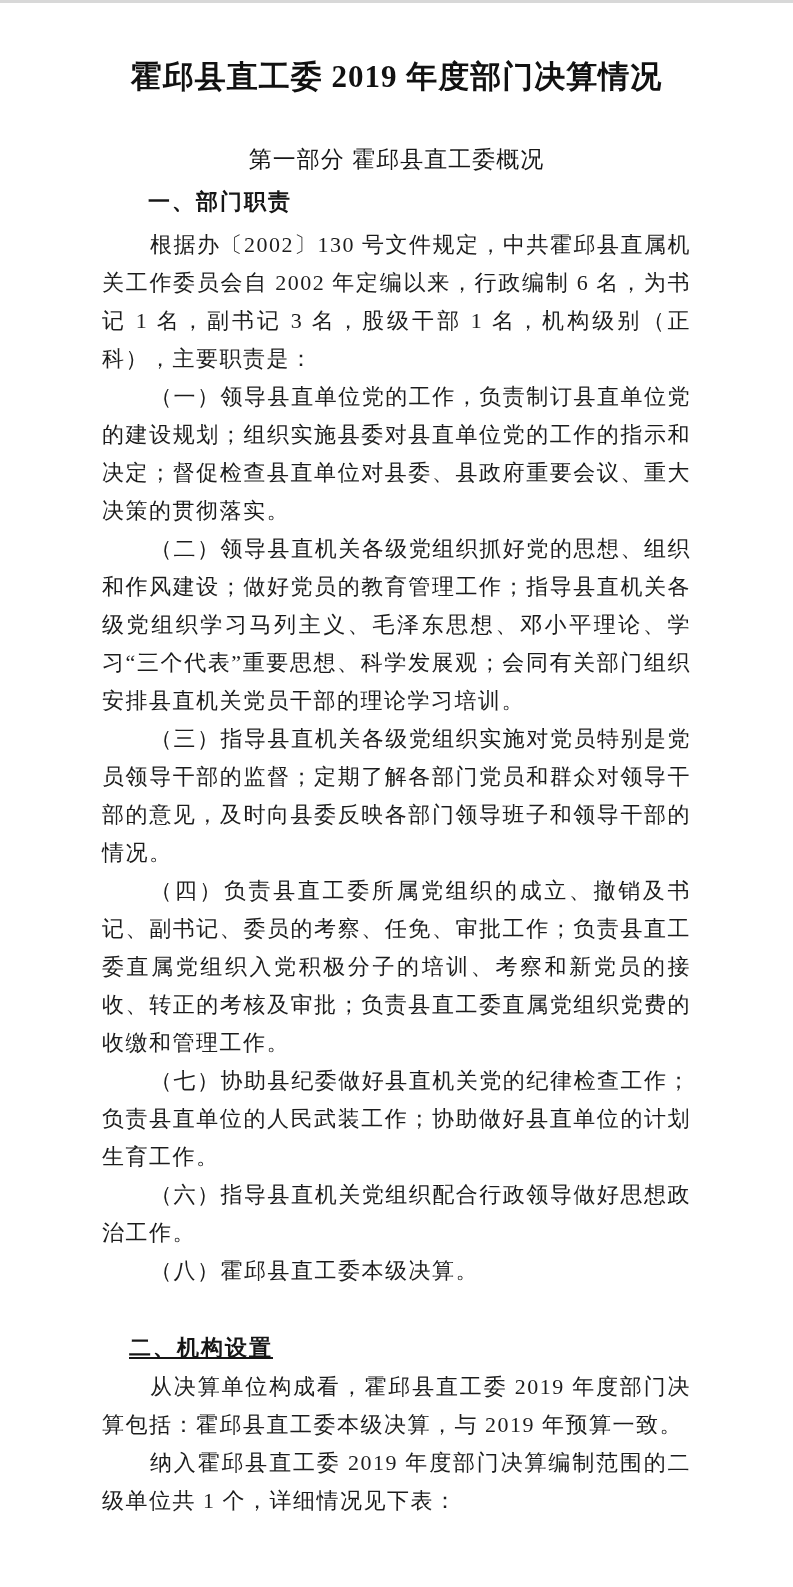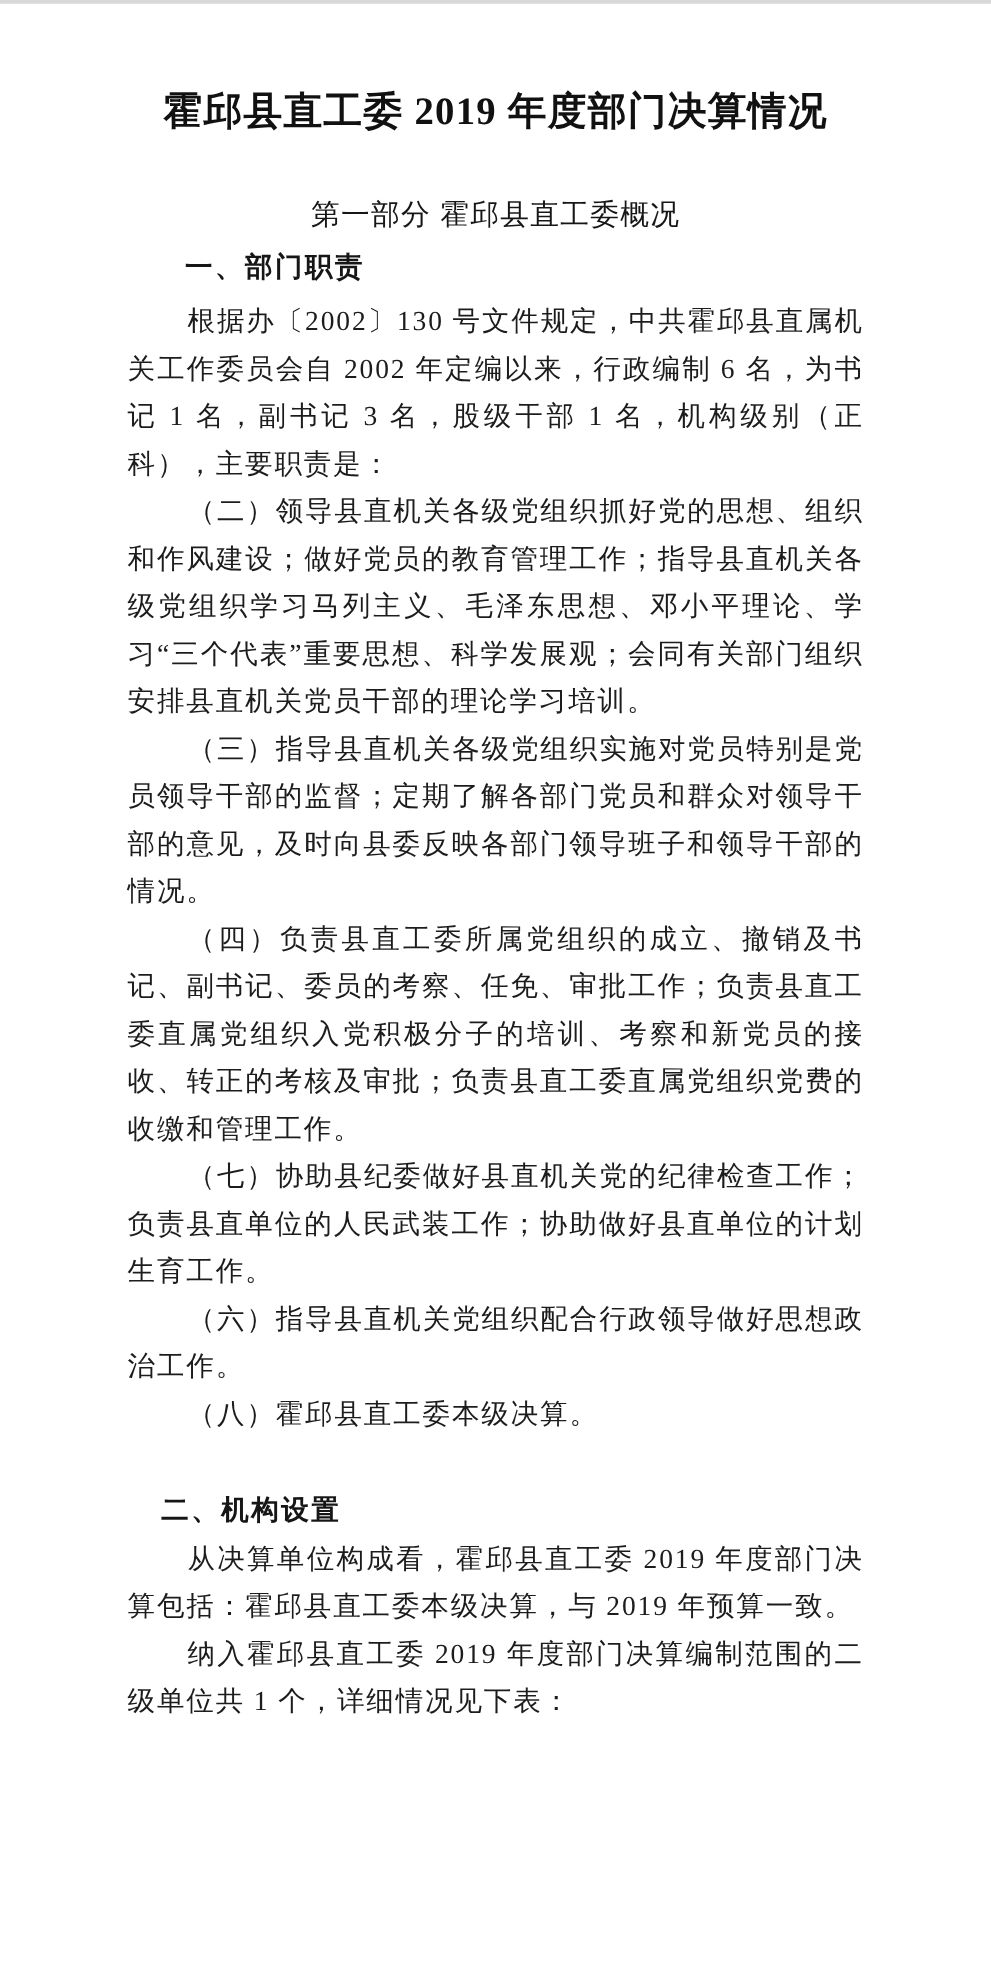--- a/index.html
+++ b/index.html
@@ -17,21 +17,21 @@
   }
   .top-edge {
     width: 793px;
     height: 3px;
     background: #d8d8d8;
   }
   .page {
     padding: 0 102px;
   }
   .doc-title {
-    margin: 12px;
+    margin: 0;
     padding-top: 52px;
     text-align: center;
     font-size: 31px;
     line-height: 44px;
     font-weight: bold;
     letter-spacing: 1px;
     color: #111111;
     font-family: "Liberation Serif", "DejaVu Serif", serif;
   }
   .part-title {
@@ -47,21 +47,21 @@
   .sec-heading {
     margin: 10px 0 0 0;
     font-size: 22px;
     line-height: 36px;
     font-weight: bold;
     letter-spacing: 2px;
     color: #161616;
     font-family: "Liberation Sans", "DejaVu Sans", sans-serif;
   }
   .h-one { margin-left: 46px; }
-  .h-two { margin-left: 27px; margin-top: 40px; }
+  .h-two { margin-left: 27px; margin-top: 40px; text-decoration: underline; }
   .body-text p {
     margin: 0;
     font-size: 22px;
     line-height: 38px;
     letter-spacing: 1.5px;
     text-indent: 48px;
     text-align: justify;
     text-justify: inter-character;
     color: #1c1c1c;
   }
@@ -76,20 +76,21 @@
 <div class="page">
 
   <h1 class="doc-title">霍邱县直工委 2019 年度部门决算情况</h1>
 
   <h2 class="part-title">第一部分 霍邱县直工委概况</h2>
 
   <h3 class="sec-heading h-one">一、部门职责</h3>
 
   <div class="body-text sec1-body">
     <p>根据办〔2002〕130 号文件规定，中共霍邱县直属机关工作委员会自 2002 年定编以来，行政编制 6 名，为书记 1 名，副书记 3 名，股级干部 1 名，机构级别（正科），主要职责是：</p>
+    <p>（一）领导县直单位党的工作，负责制订县直单位党的建设规划；组织实施县委对县直单位党的工作的指示和决定；督促检查县直单位对县委、县政府重要会议、重大决策的贯彻落实。</p>
     <p>（二）领导县直机关各级党组织抓好党的思想、组织和作风建设；做好党员的教育管理工作；指导县直机关各级党组织学习马列主义、毛泽东思想、邓小平理论、学习“三个代表”重要思想、科学发展观；会同有关部门组织安排县直机关党员干部的理论学习培训。</p>
     <p>（三）指导县直机关各级党组织实施对党员特别是党员领导干部的监督；定期了解各部门党员和群众对领导干部的意见，及时向县委反映各部门领导班子和领导干部的情况。</p>
     <p>（四）负责县直工委所属党组织的成立、撤销及书记、副书记、委员的考察、任免、审批工作；负责县直工委直属党组织入党积极分子的培训、考察和新党员的接收、转正的考核及审批；负责县直工委直属党组织党费的收缴和管理工作。</p>
     <p>（七）协助县纪委做好县直机关党的纪律检查工作；负责县直单位的人民武装工作；协助做好县直单位的计划生育工作。</p>
     <p>（六）指导县直机关党组织配合行政领导做好思想政治工作。</p>
     <p>（八）霍邱县直工委本级决算。</p>
   </div>
 
   <h3 class="sec-heading h-two">二、机构设置</h3>
 

